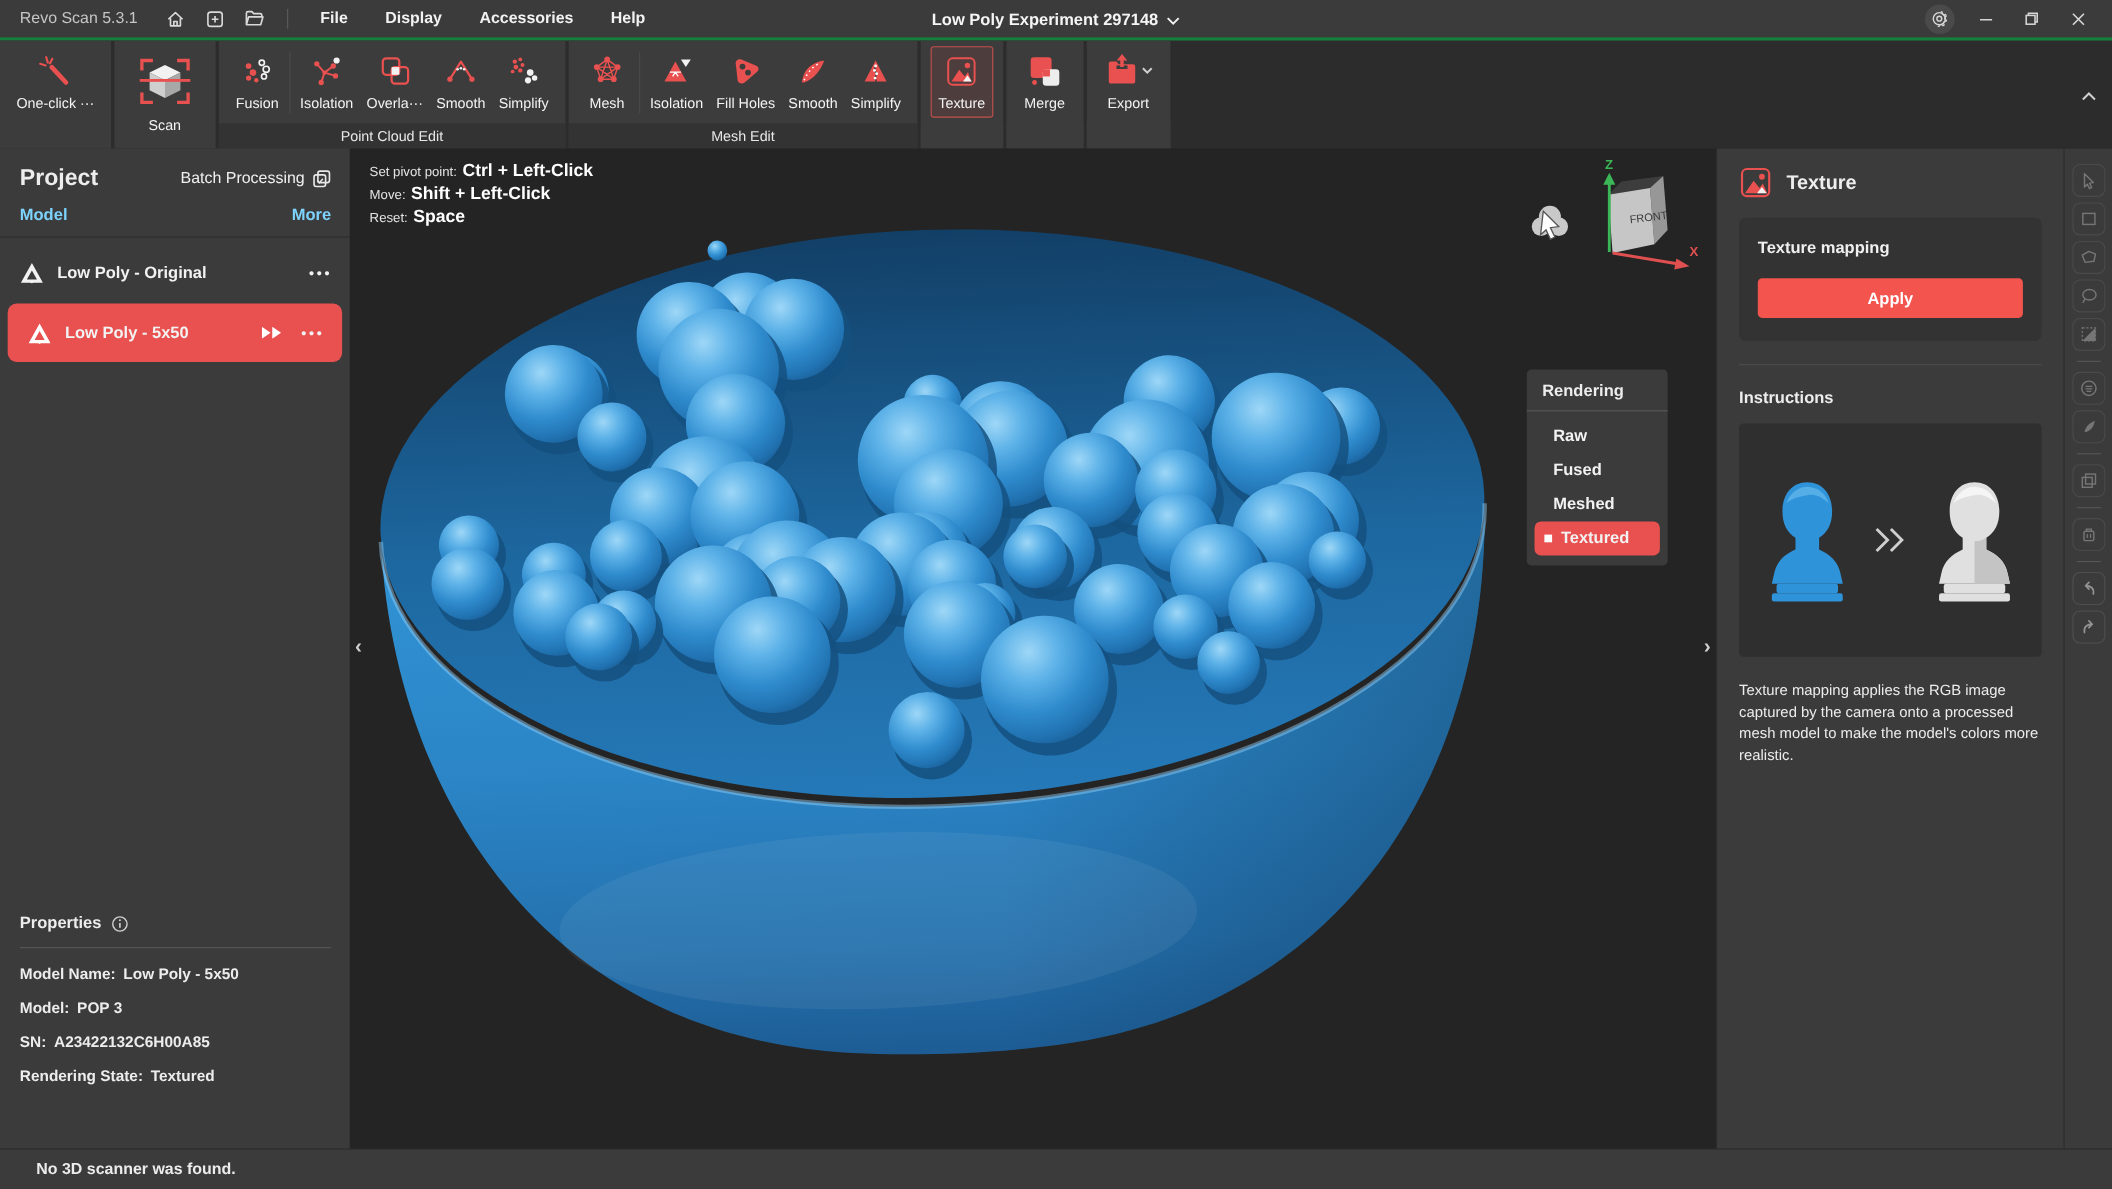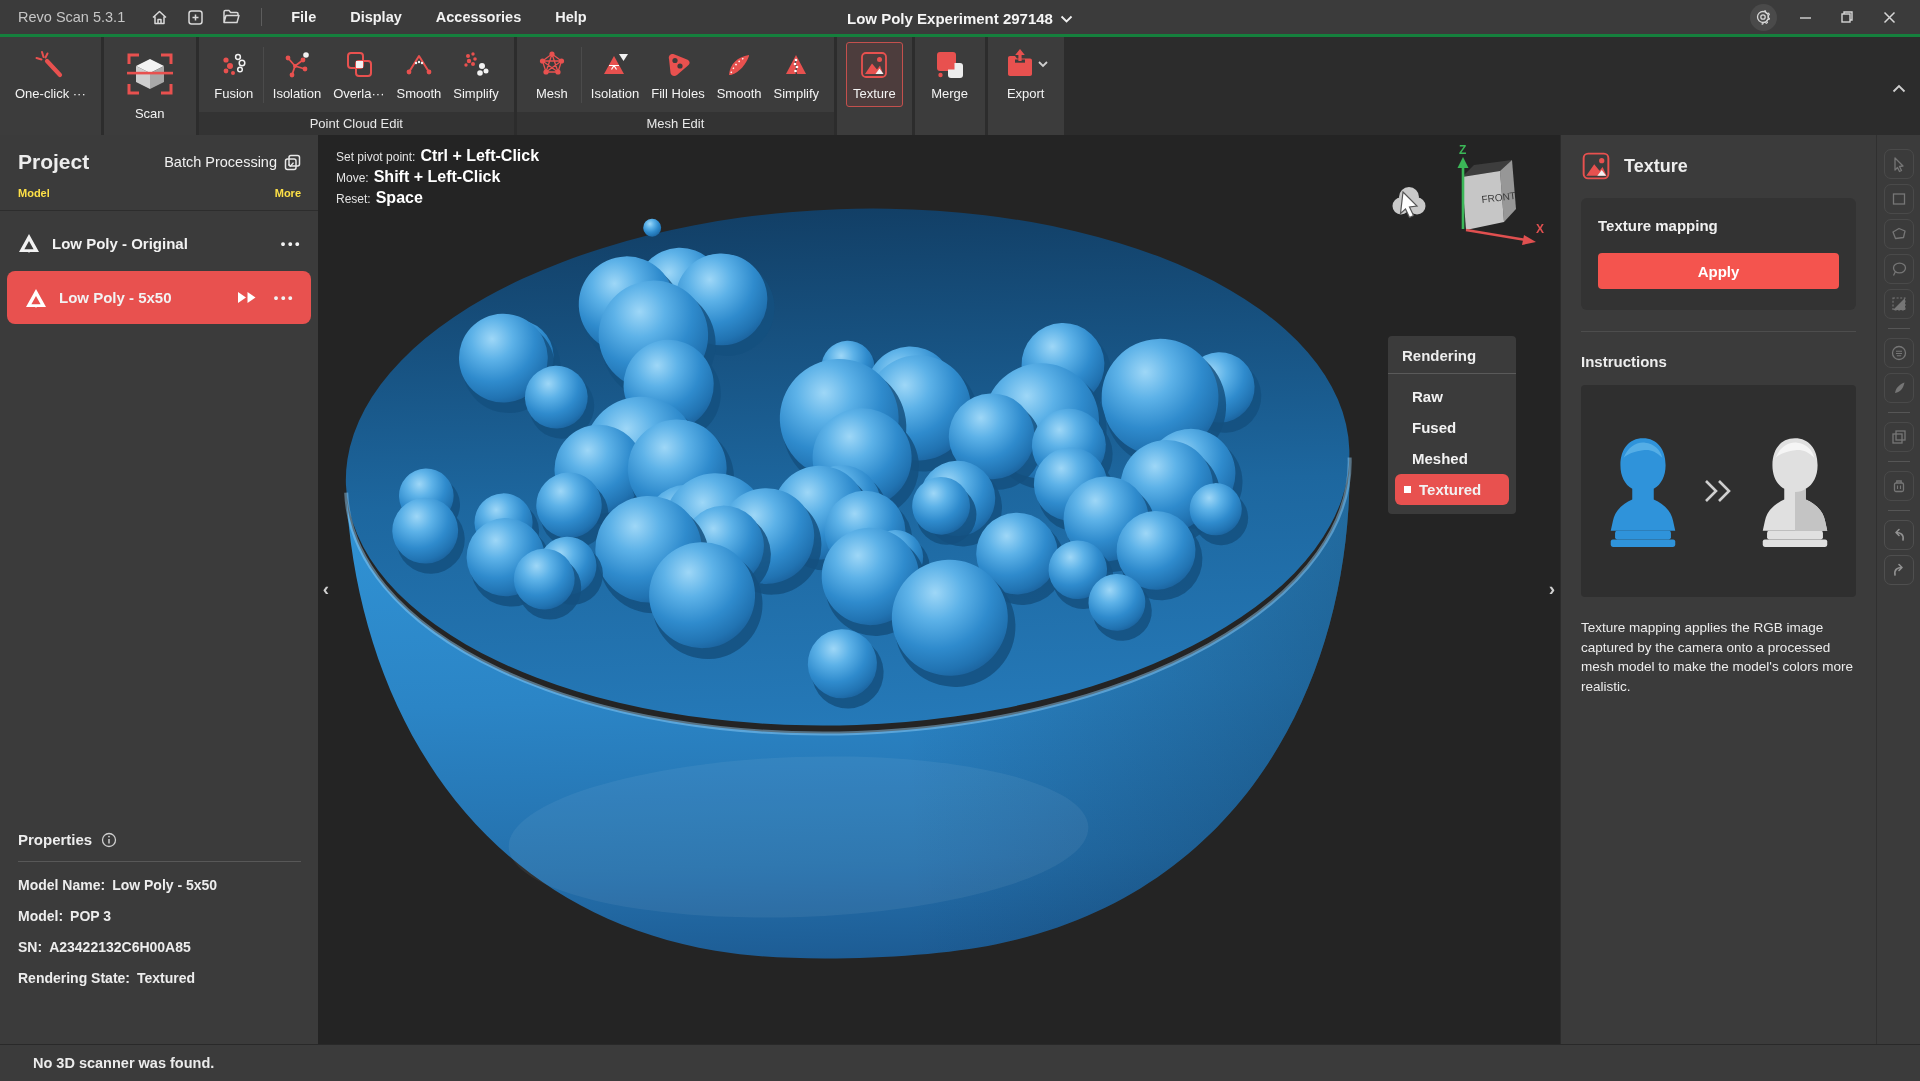--- a/index.html
+++ b/index.html
@@ -37,21 +37,21 @@
 
   
   .main { display:flex; height:909px; }
 
   
   .sidebar { width:318px; background:#3b3b3b; position:relative; flex-shrink:0; }
   .sb-row1 { display:flex; align-items:center; justify-content:space-between; padding:15px 17px 0 18px; }
   .sb-project { font-size:21px; font-weight:700; }
   .sb-batch { display:flex; align-items:center; gap:7px; font-size:14.5px; font-weight:400; color:#f0f0f0; }
   .sb-row2 { display:flex; align-items:center; justify-content:space-between; padding:13px 17px 0 18px;
-    color:#fde047; font-size:11px; font-weight:700;text-align:center; }
+    color:#7dd3fc; font-size:15px; font-weight:700;text-align:center; }
   .sb-div { height:1px; background:#2d2d2d; margin-top:11px; }
   .model-list { padding-top:9px; }
   .model-row { height:46px; display:flex; align-items:center; gap:13px; padding:0 16px 0 19px; font-size:15px;
     font-weight:700; color:#f2f2f2; }
   .model-row.selected { background:#e8514f; border-radius:8px; margin:5px 7px; height:53px; }
   .row-actions { margin-left:auto; display:flex; align-items:center; gap:18px; }
   .dots { font-size:13px; letter-spacing:2.5px; color:#f2f2f2; }
   .properties { position:absolute; left:0; right:0; bottom:58px; padding:0 17px 0 18px; }
   .props-title { display:flex; align-items:center; gap:9px; font-size:15px; font-weight:700; }
   .props-div { height:1px; background:#585858; margin:13px 0 4px; }

